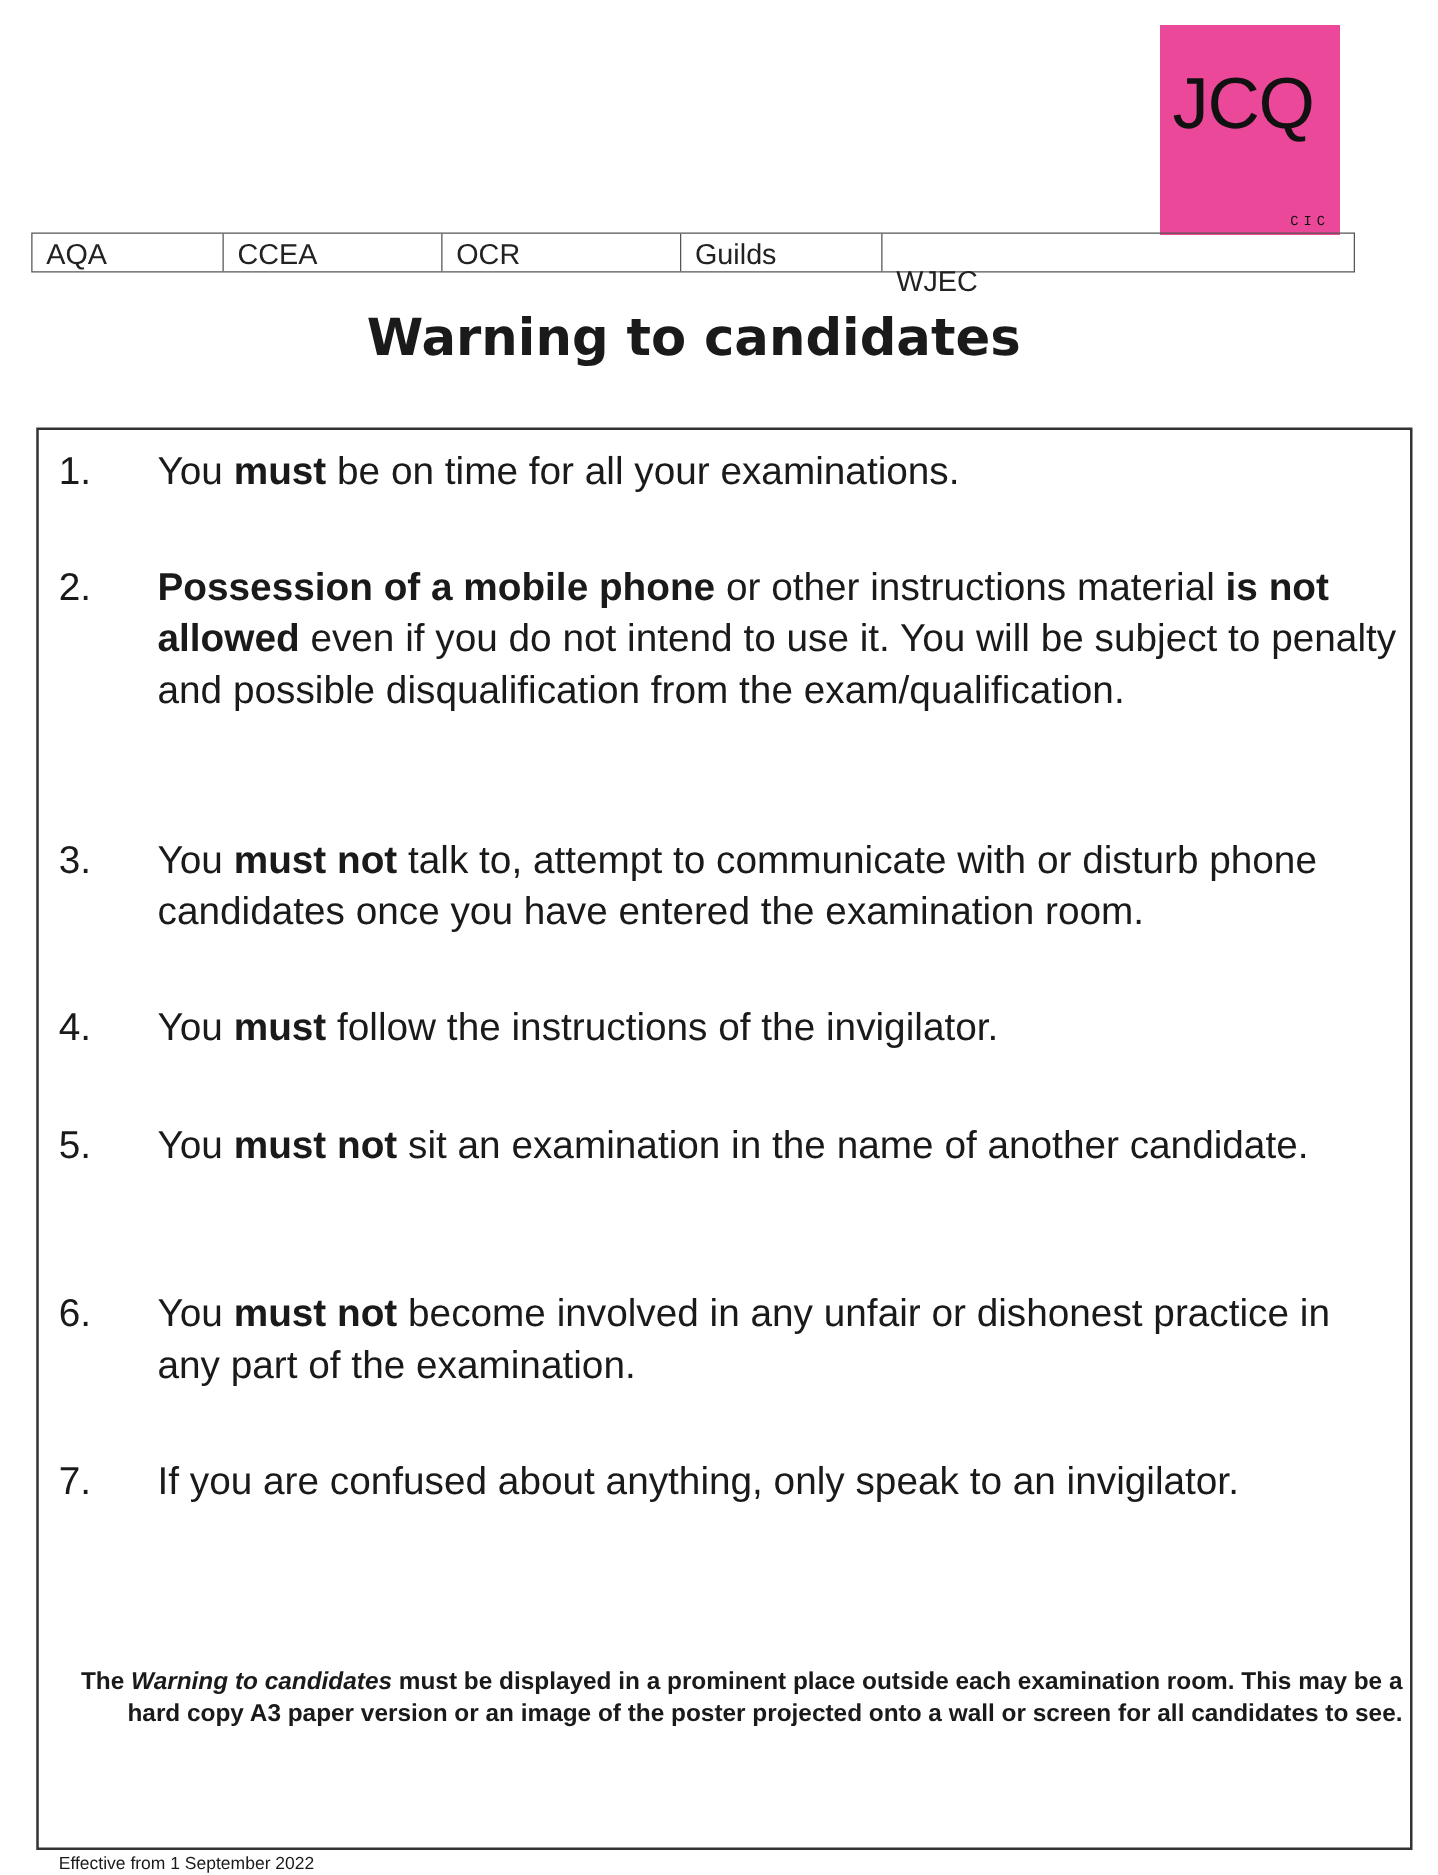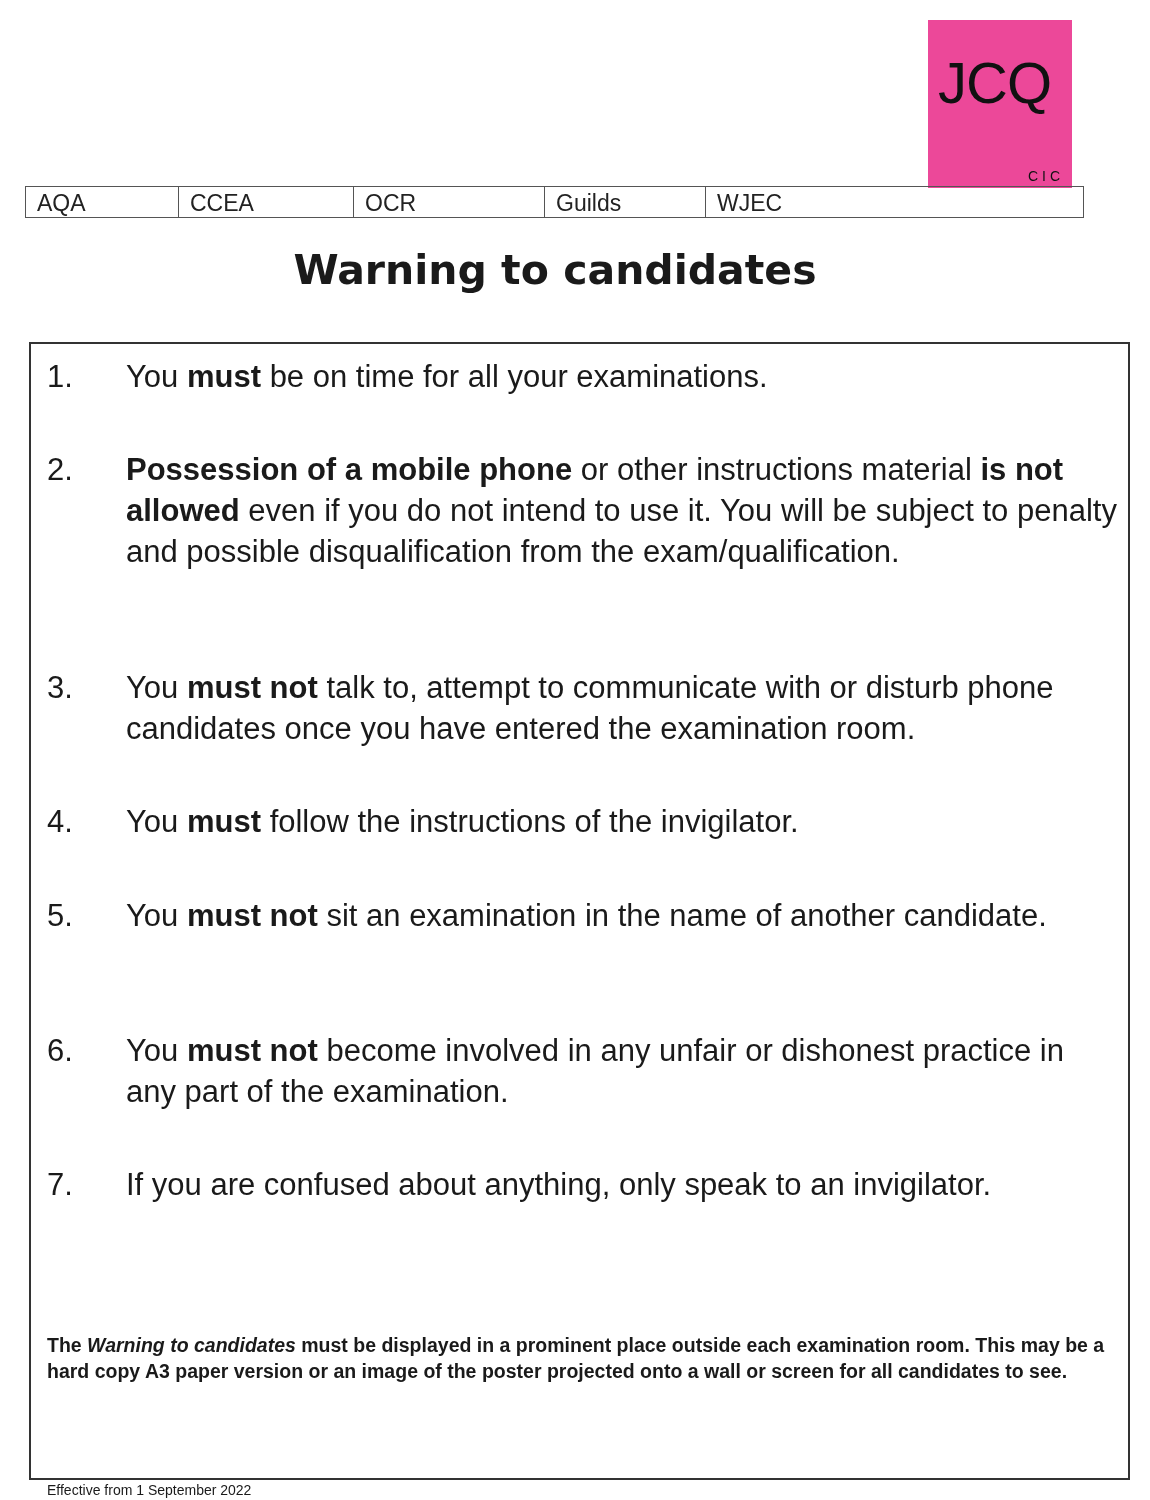--- a/index.html
+++ b/index.html
@@ -12,50 +12,50 @@
       position: absolute; left: 928px; top: 20px; width: 144px; height: 168px;
       background: #ec4899;
     }
     .logo-main {
       position: absolute; left: 10px; top: 34px;
       font-family: "Liberation Sans", sans-serif; font-size: 58px; line-height: 58px;
       letter-spacing: -1px; color: #111; font-weight: normal;
     }
     .logo-sub {
       position: absolute; right: 8px; bottom: 4px;
-      font-family: Liberation Sans, sans-serif; font-size: 14px; letter-spacing: 4px; color: #111;
+      font-family: Liberation Mono, monospace; font-size: 11px; letter-spacing: 4px; color: #111;
     }
     .boards {
       position: absolute; left: 25px; top: 186px; width: 1059px; height: 32px;
       border: 1px solid #555; display: flex; box-sizing: border-box;
     }
     .board-cell {
       height: 100%; border-right: 1px solid #555; box-sizing: border-box;
       font-family: "Liberation Sans", sans-serif; font-size: 23px; line-height: 32px;
       padding-left: 11px; color: #222;
     }
-    .board-cell:last-child { border-right: none; }
+    .board-cell:last-child { border-right: none; margin-top: 22px; }
     .title {
       position: absolute; left: 0; top: 246px; width: 1110px; text-align: center;
       font-size: 41px; font-weight: bold; color: #1a1a1a; margin: 0;
     }
     .panel {
       position: absolute; left: 29px; top: 342px; width: 1101px; height: 1138px;
       border: 2px solid #333; box-sizing: border-box;
     }
     .rule {
       position: absolute; left: 16px; width: 1070px;
       font-family: "Liberation Sans", sans-serif; font-size: 31px; line-height: 41px; color: #1a1a1a;
     }
     .rule-num { position: absolute; left: 0; top: 0; }
     .rule-text { display: block; margin-left: 79px; }
     .rule-text b { font-weight: bold; }
     .note {
       position: absolute; left: 16px; top: 988px; width: 1075px;
-      font-family: "Liberation Sans", sans-serif; font-size: 19.5px; line-height: 26px; font-weight: bold; color: #1a1a1a;
+      font-family: "Liberation Sans", sans-serif; font-size: 19.5px; line-height: 26px; font-weight: bold; color: #1a1a1a; text-align: right;
     }
     .note i { font-style: italic; }
     .effective {
       position: absolute; left: 16px; top: 1108px;
       font-family: "Liberation Sans", sans-serif; font-size: 14px; color: #1a1a1a; margin-top: 30px;
     }
   </style>
 </head>
 <body>
 

